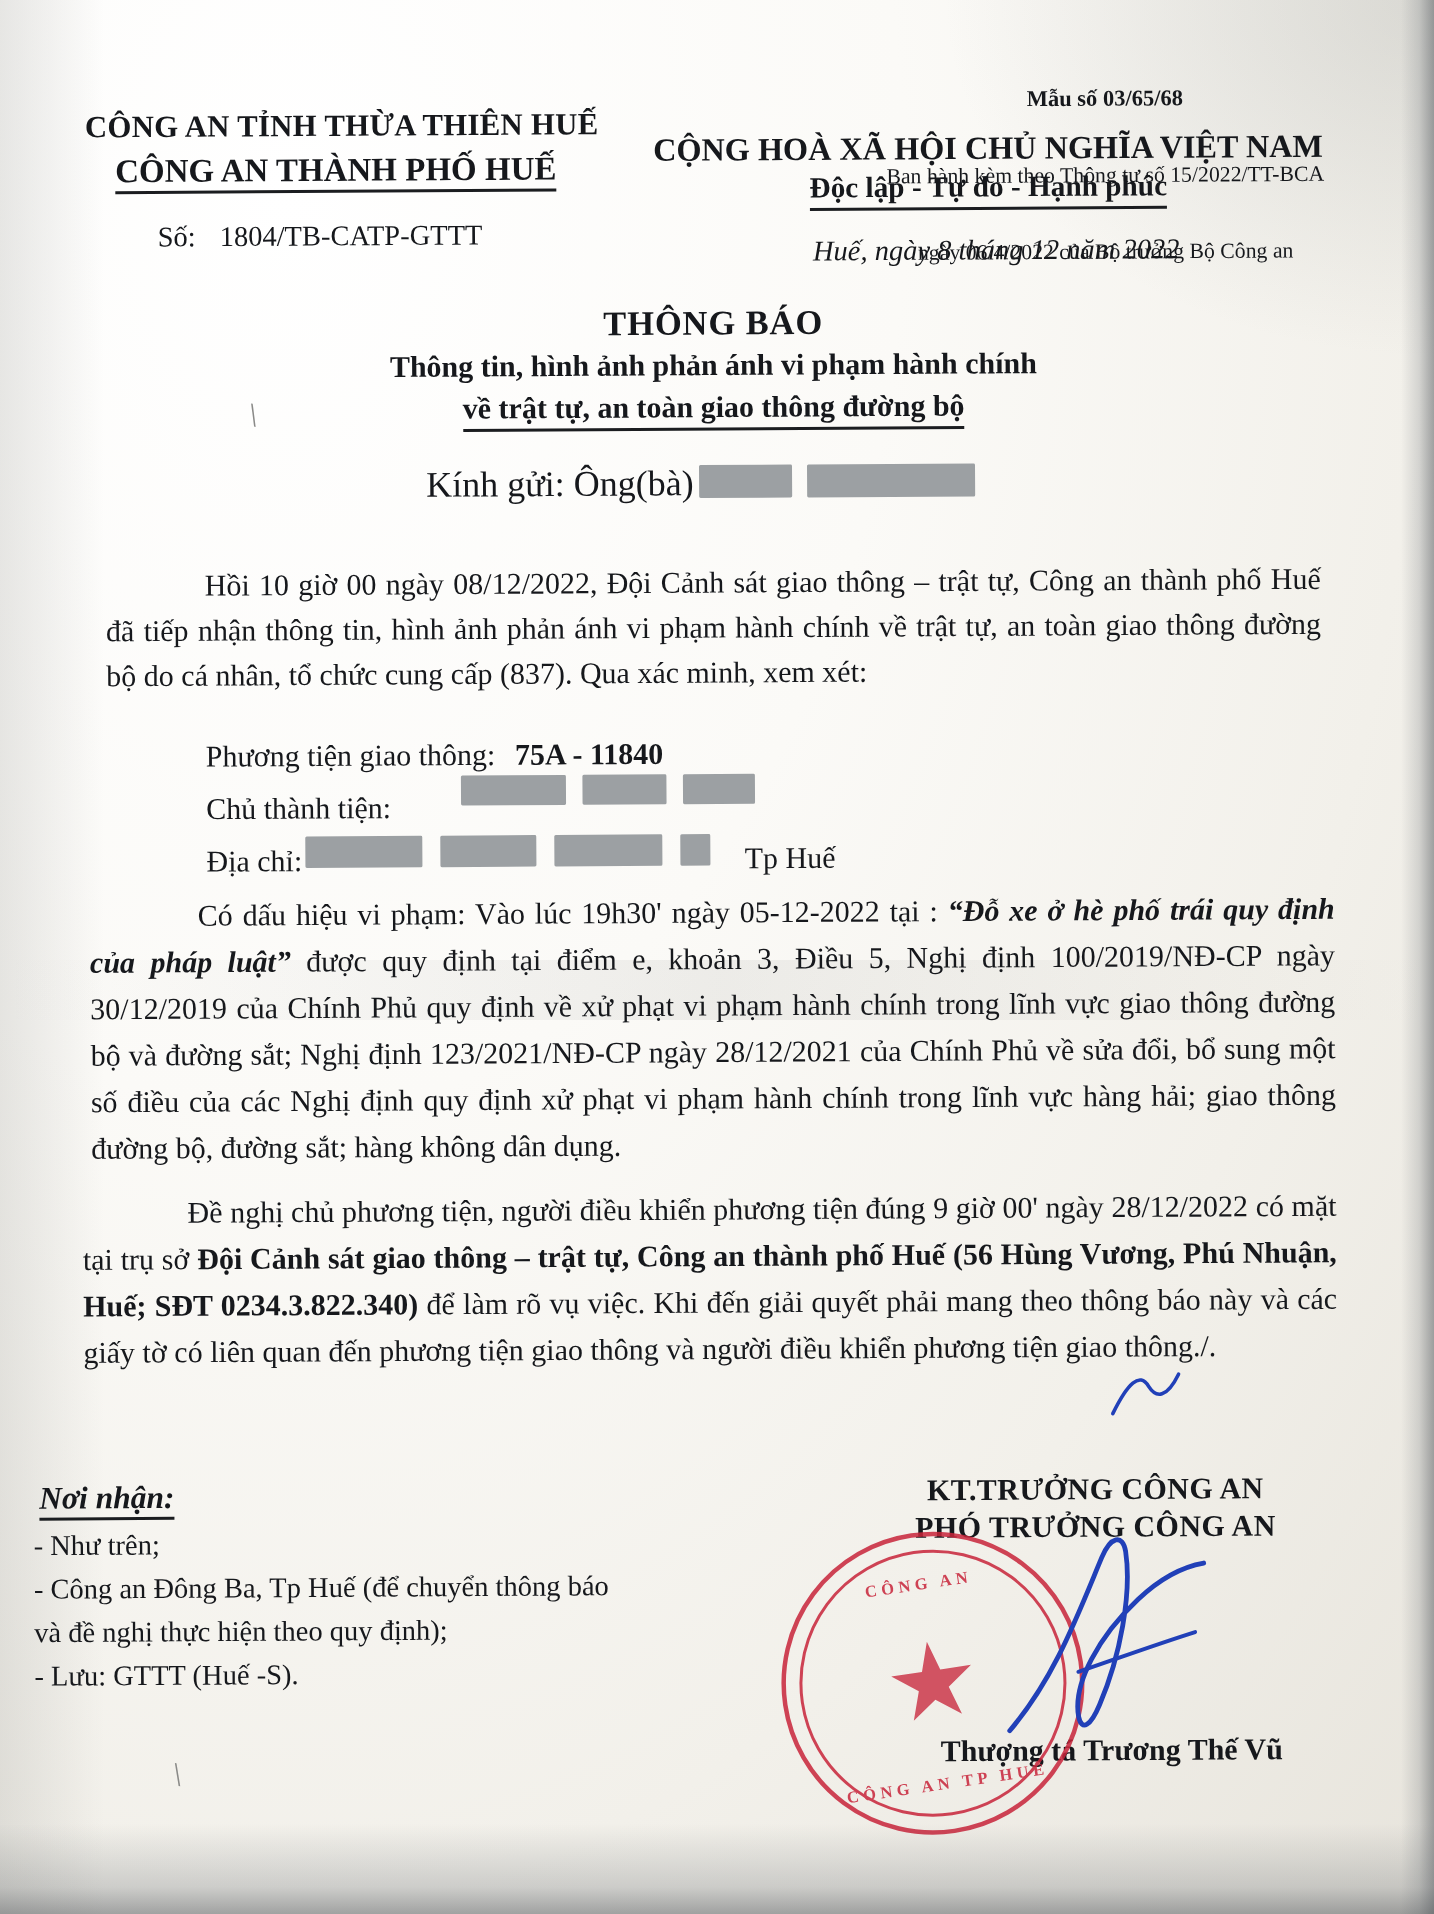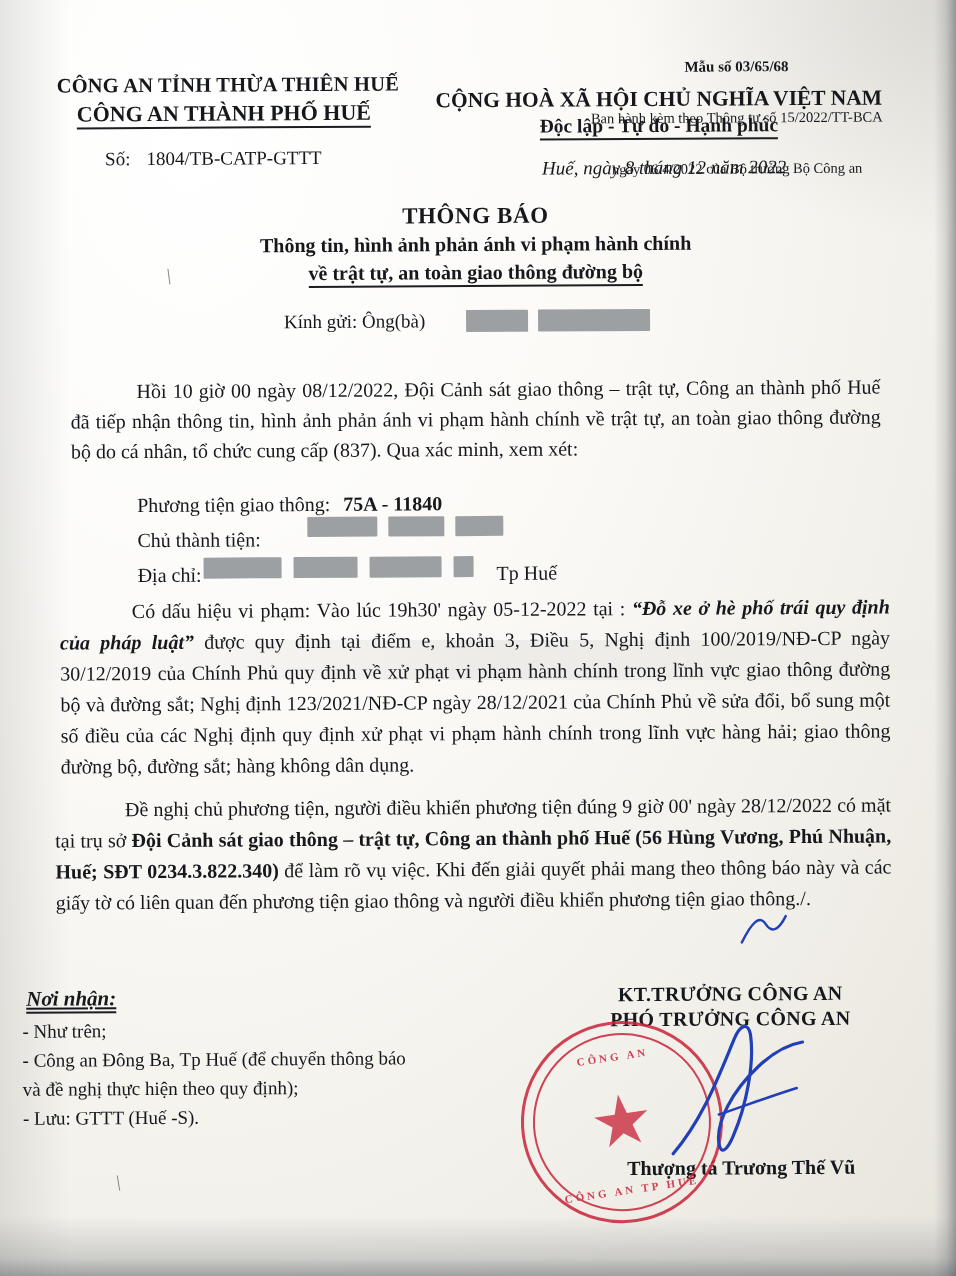--- a/index.html
+++ b/index.html
@@ -86,21 +86,21 @@
   .motto { top: 116px; left: 432px; width: 460px; font-size: 19.5px; font-weight: bold; text-align: center; }
   .motto span { border-bottom: 2px solid #1b1d20; padding-bottom: 2px; }
   .place-date { top: 158px; left: 432px; width: 470px; font-size: 19px; font-style: italic; text-align: center; }
 
   
   .title { top: 203px; left: 0; width: 956px; font-size: 23px; font-weight: bold; text-align: center; letter-spacing: .6px;}
   .subtitle1 { top: 233px; left: 0; width: 956px; font-size: 20px; font-weight: bold; text-align: center; }
   .subtitle2 { top: 261px; left: 0; width: 956px; font-size: 20px; font-weight: bold; text-align: center; }
   .subtitle2 span { border-bottom: 2px solid #1b1d20; padding-bottom: 2px; }
 
-  .kinhgui { top: 310px; left: 286px; font-size: 19px; }
+  .kinhgui { top: 310px; left: 286px; font-size: 24px; }
 
   
   .para {
     position: absolute;
     font-size: 20px;
     line-height: 30px;
     text-align: justify;
   }
   .p1 { top: 374px; left: 72px; width: 810px; text-indent: 66px; }
   .fields { top: 486px; left: 138px; font-size: 20px; line-height: 35px; }
@@ -117,21 +117,21 @@
   }
   .rd-name { position: absolute; top: 310px; left: 468px; }
   .rd-name .redact { height: 22px; }
   .rd-owner { position: absolute; top: 516px; left: 308px; }
   .rd-owner .redact { height: 20px; }
   .rd-addr { position: absolute; top: 556px; left: 204px; }
   .rd-addr .redact { height: 21px; }
 
   
   .noinhan { top: 984px; left: 24px; font-size: 21px; font-weight: bold; font-style: italic; }
-  .noinhan-u { border-bottom: 2px solid #1b1d20; padding-bottom: 1px; text-decoration: underline; }
+  .noinhan-u { border-bottom: 2px solid #1b1d20; padding-bottom: 1px; }
   .recip { top: 1014px; left: 20px; font-size: 19px; line-height: 29px; width: 470px; }
 
   .sign-block { top: 984px; left: 548px; width: 360px; text-align: center; }
   .sign-l1 { font-size: 20px; font-weight: bold; letter-spacing: .3px; }
   .sign-l2 { font-size: 20px; font-weight: bold; letter-spacing: .3px; margin-top: 2px;}
   .sign-name { position: absolute; top: 1158px; left: 548px; width: 380px; text-align: center; font-size: 20px; font-weight: bold; }
 
   
   .seal {
     position: absolute;

